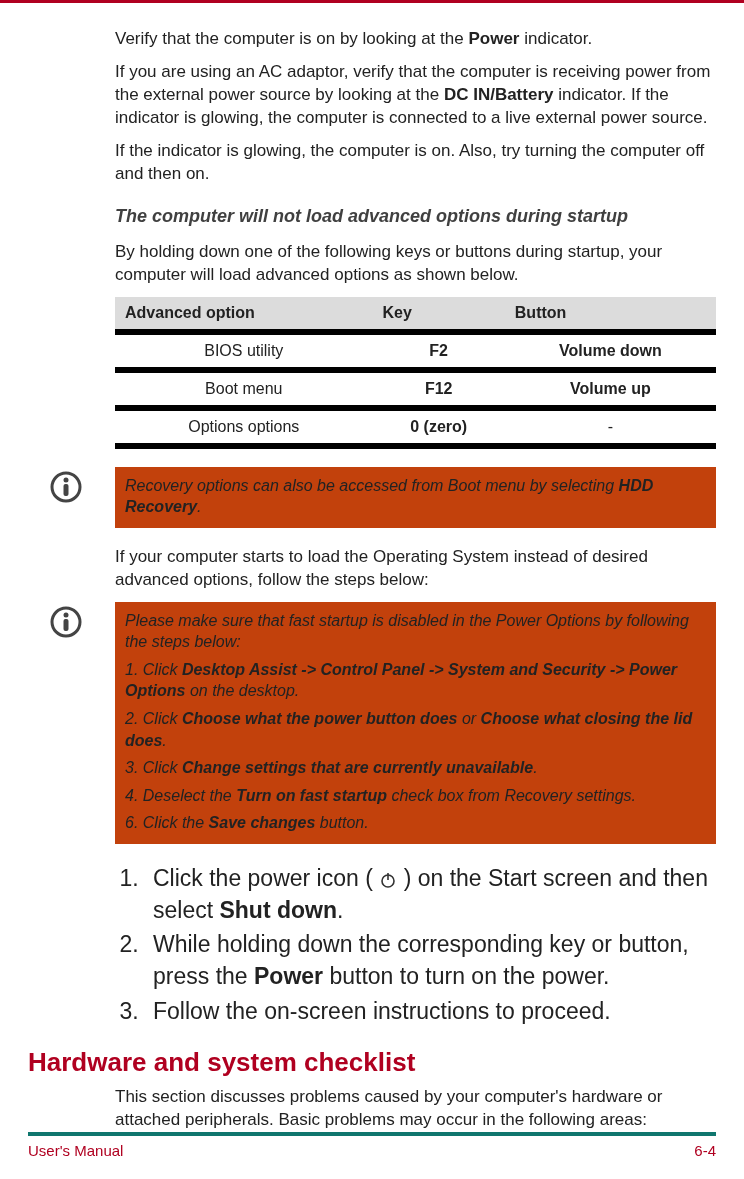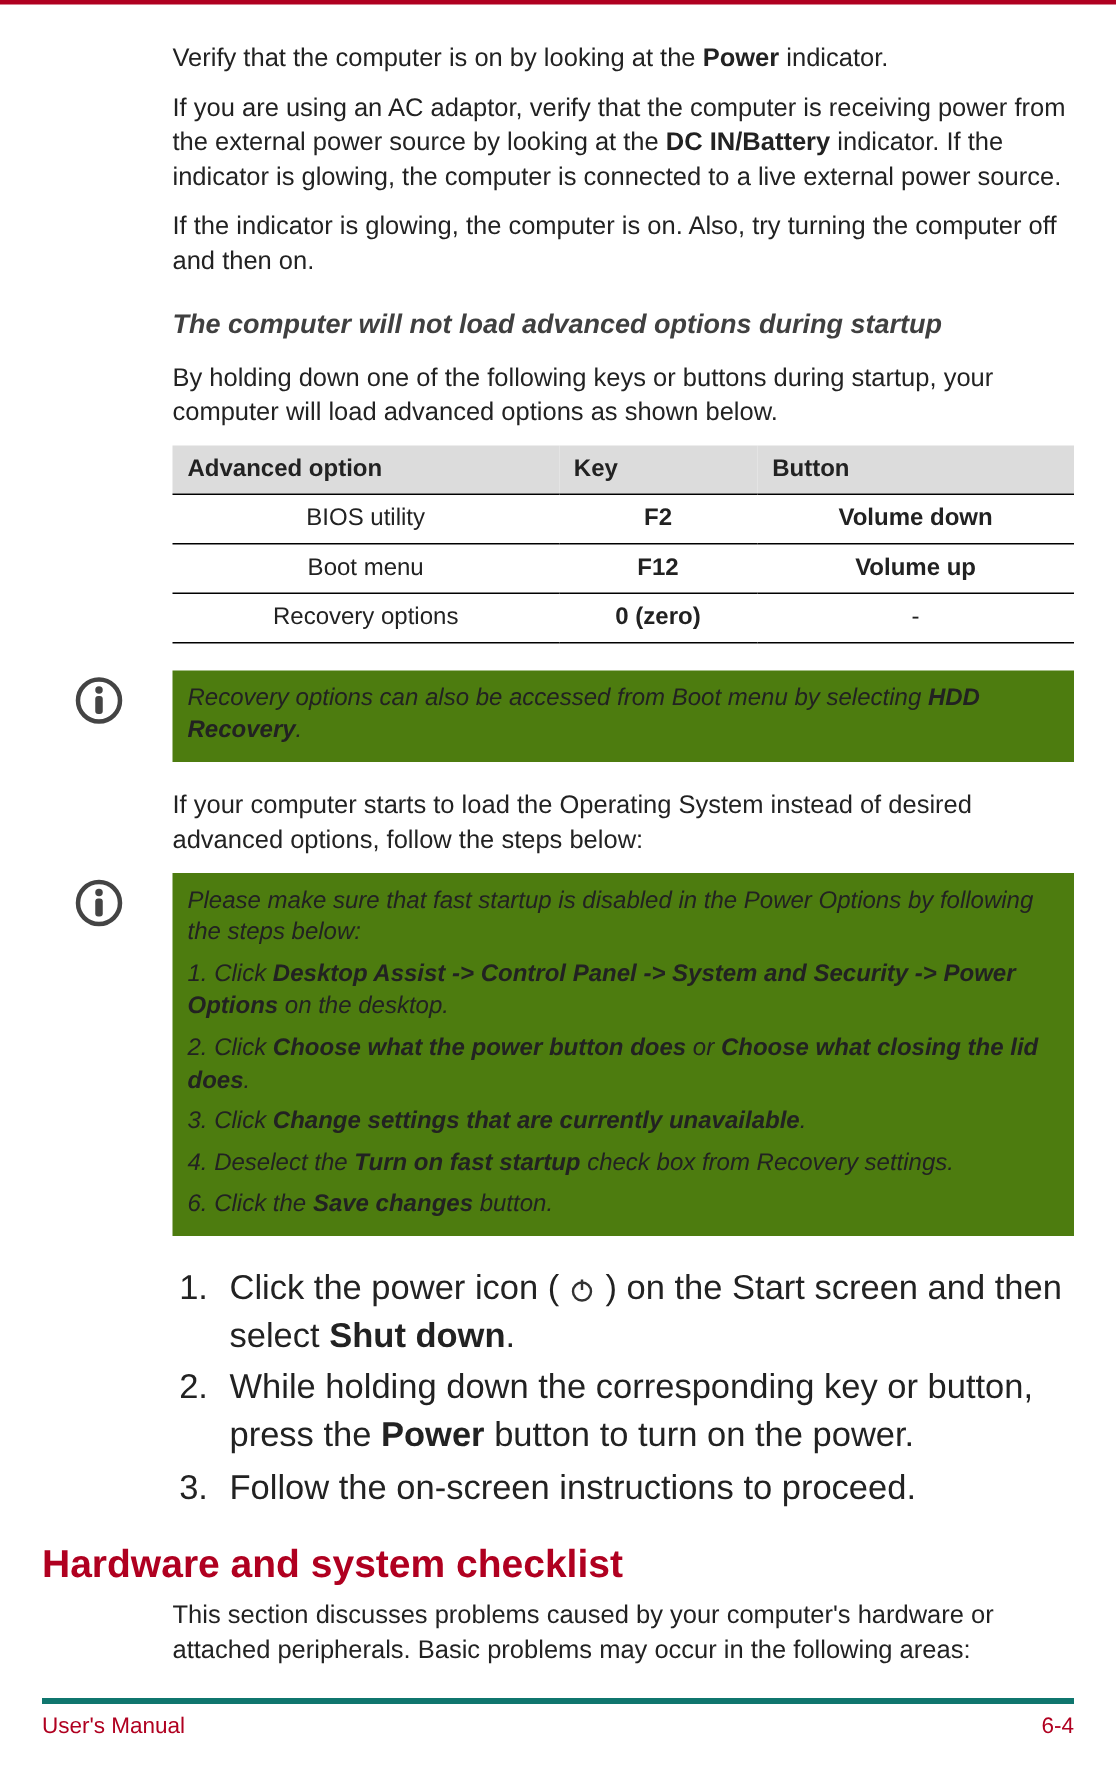--- a/index.html
+++ b/index.html
@@ -45,21 +45,21 @@
       margin: 20px 28px 8px 28px;
     }
     table.advanced {
       margin-left: 115px;
       margin-right: 28px;
       border-collapse: collapse;
       width: calc(100% - 143px);
       font-size: 16px;
       color: #222;
     }
-    table.advanced tr { border-bottom: 1px solid #000000; }
+    table.advanced tr { border-bottom: 6px solid #000000; }
     table.advanced th {
       text-align: left;
       font-weight: 700;
       padding: 7px 10px;
       background: #dcdcdc;
     }
     table.advanced td {
       padding: 7px 10px;
       text-align: center;
     }
@@ -70,21 +70,21 @@
     }
     .note-icon {
       position: absolute;
       left: 0;
       top: 4px;
       width: 32px;
       height: 32px;
     }
     .note-body {
       margin-left: 65px;
-      background: #4d7c0f;
+      background: #c2410c;
       padding: 8px 10px 10px 10px;
       font-style: italic;
       font-size: 16px;
       line-height: 1.35;
       color: #222;
     }
     .note-body p { margin-bottom: 6px; }
     .note-body p:last-child { margin-bottom: 0; }
     .note-body strong { font-weight: 700; font-style: italic; }
     ol.steps {
@@ -148,21 +148,21 @@
       <td>BIOS utility</td>
       <td class="bold">F2</td>
       <td class="bold">Volume down</td>
     </tr>
     <tr>
       <td>Boot menu</td>
       <td class="bold">F12</td>
       <td class="bold">Volume up</td>
     </tr>
     <tr>
-      <td>Recovery options</td>
+      <td>Options options</td>
       <td class="bold">0 (zero)</td>
       <td>-</td>
     </tr>
   </tbody>
     </table>
 
   <div class="note-block">
     <span class="note-icon">
       <svg viewBox="0 0 32 32">
         <circle cx="16" cy="16" r="14" fill="none" stroke="#444" stroke-width="3"></circle>

